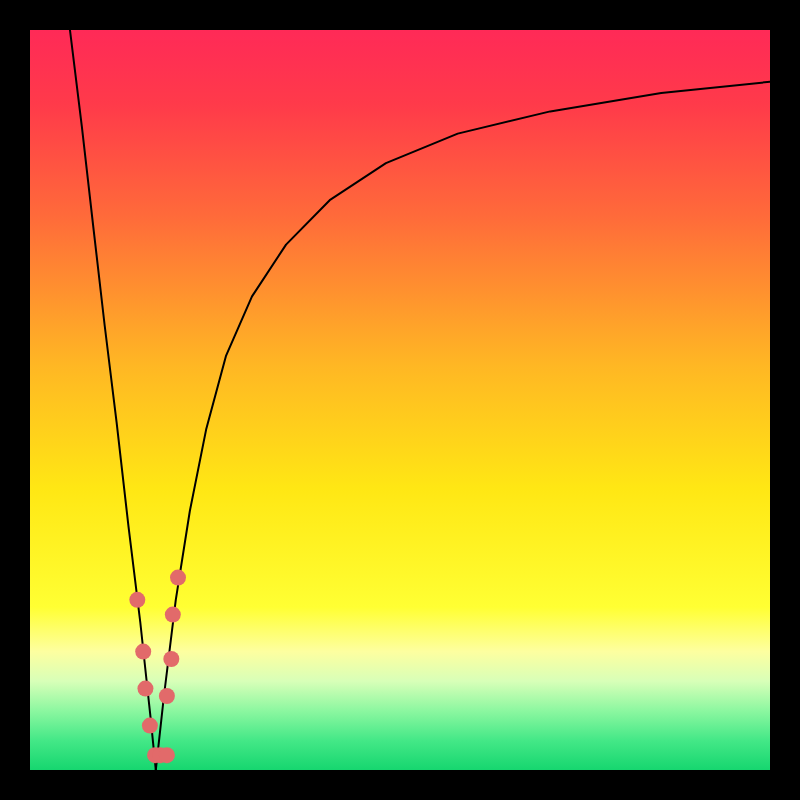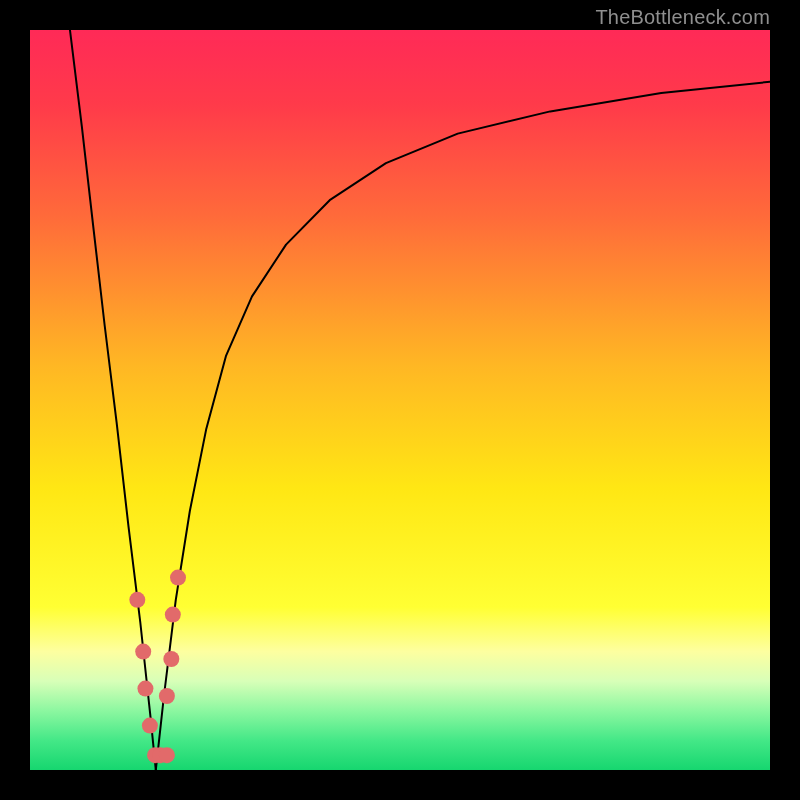--- a/index.html
+++ b/index.html
@@ -43,21 +43,20 @@
   }
   svg {
     position: absolute;
     inset: 0;
   }
 </style>
 </head>
 <body>
 
 <div class="frame">
-  <div class="watermark">TheBottleneck.com</div>
 
   <div class="plot-area">
     <svg class="gradient" viewBox="0 0 740 740" preserveAspectRatio="none">
       <defs>
         <linearGradient id="bg-grad" x1="0" y1="0" x2="0" y2="1">
             <stop offset="0%" stop-color="#ff2a57"></stop>
             <stop offset="10%" stop-color="#ff3a4a"></stop>
             <stop offset="25%" stop-color="#ff6a3a"></stop>
             <stop offset="45%" stop-color="#ffb624"></stop>
             <stop offset="62%" stop-color="#ffe714"></stop>

